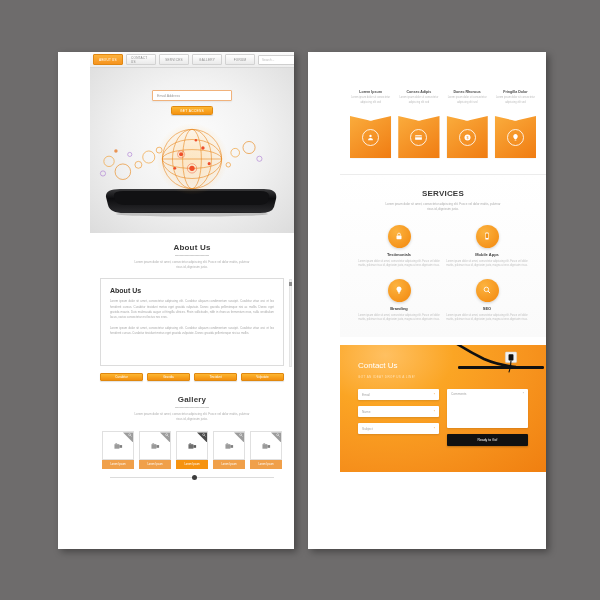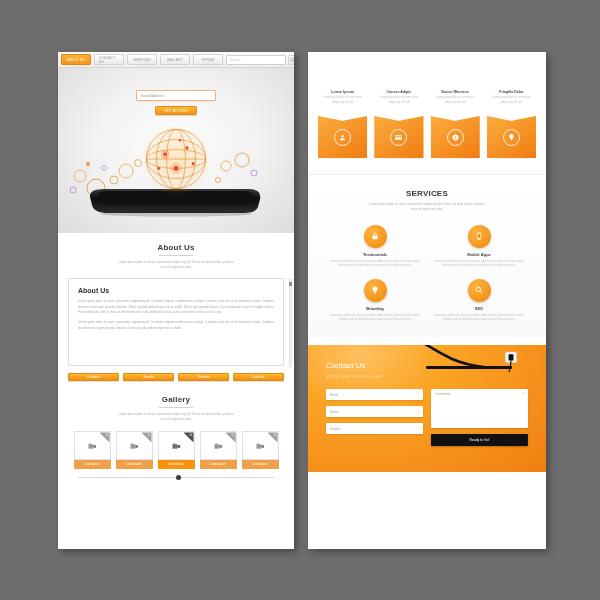--- a/index.html
+++ b/index.html
@@ -10,20 +10,21 @@
     position: relative;
   }
   .stage { position: absolute; inset: 0; }
 
   
   .page {
     position: absolute;
     background: #fff;
     box-shadow: 3px 3px 7px rgba(0,0,0,.35);
     overflow: hidden;
+    padding-left: 32px;
   }
   #page-left  { left: 58px;  top: 52px; width: 236px; height: 497px; }
   #page-right { left: 308px; top: 52px; width: 238px; height: 497px; }
 
   
   .navbar {
     height: 16px; background: linear-gradient(#fbfbfb,#ededed);
     border-bottom: 1px solid #d7d7d7;
     display: flex; align-items: center; padding: 0 3px; gap: 3px;
   }

